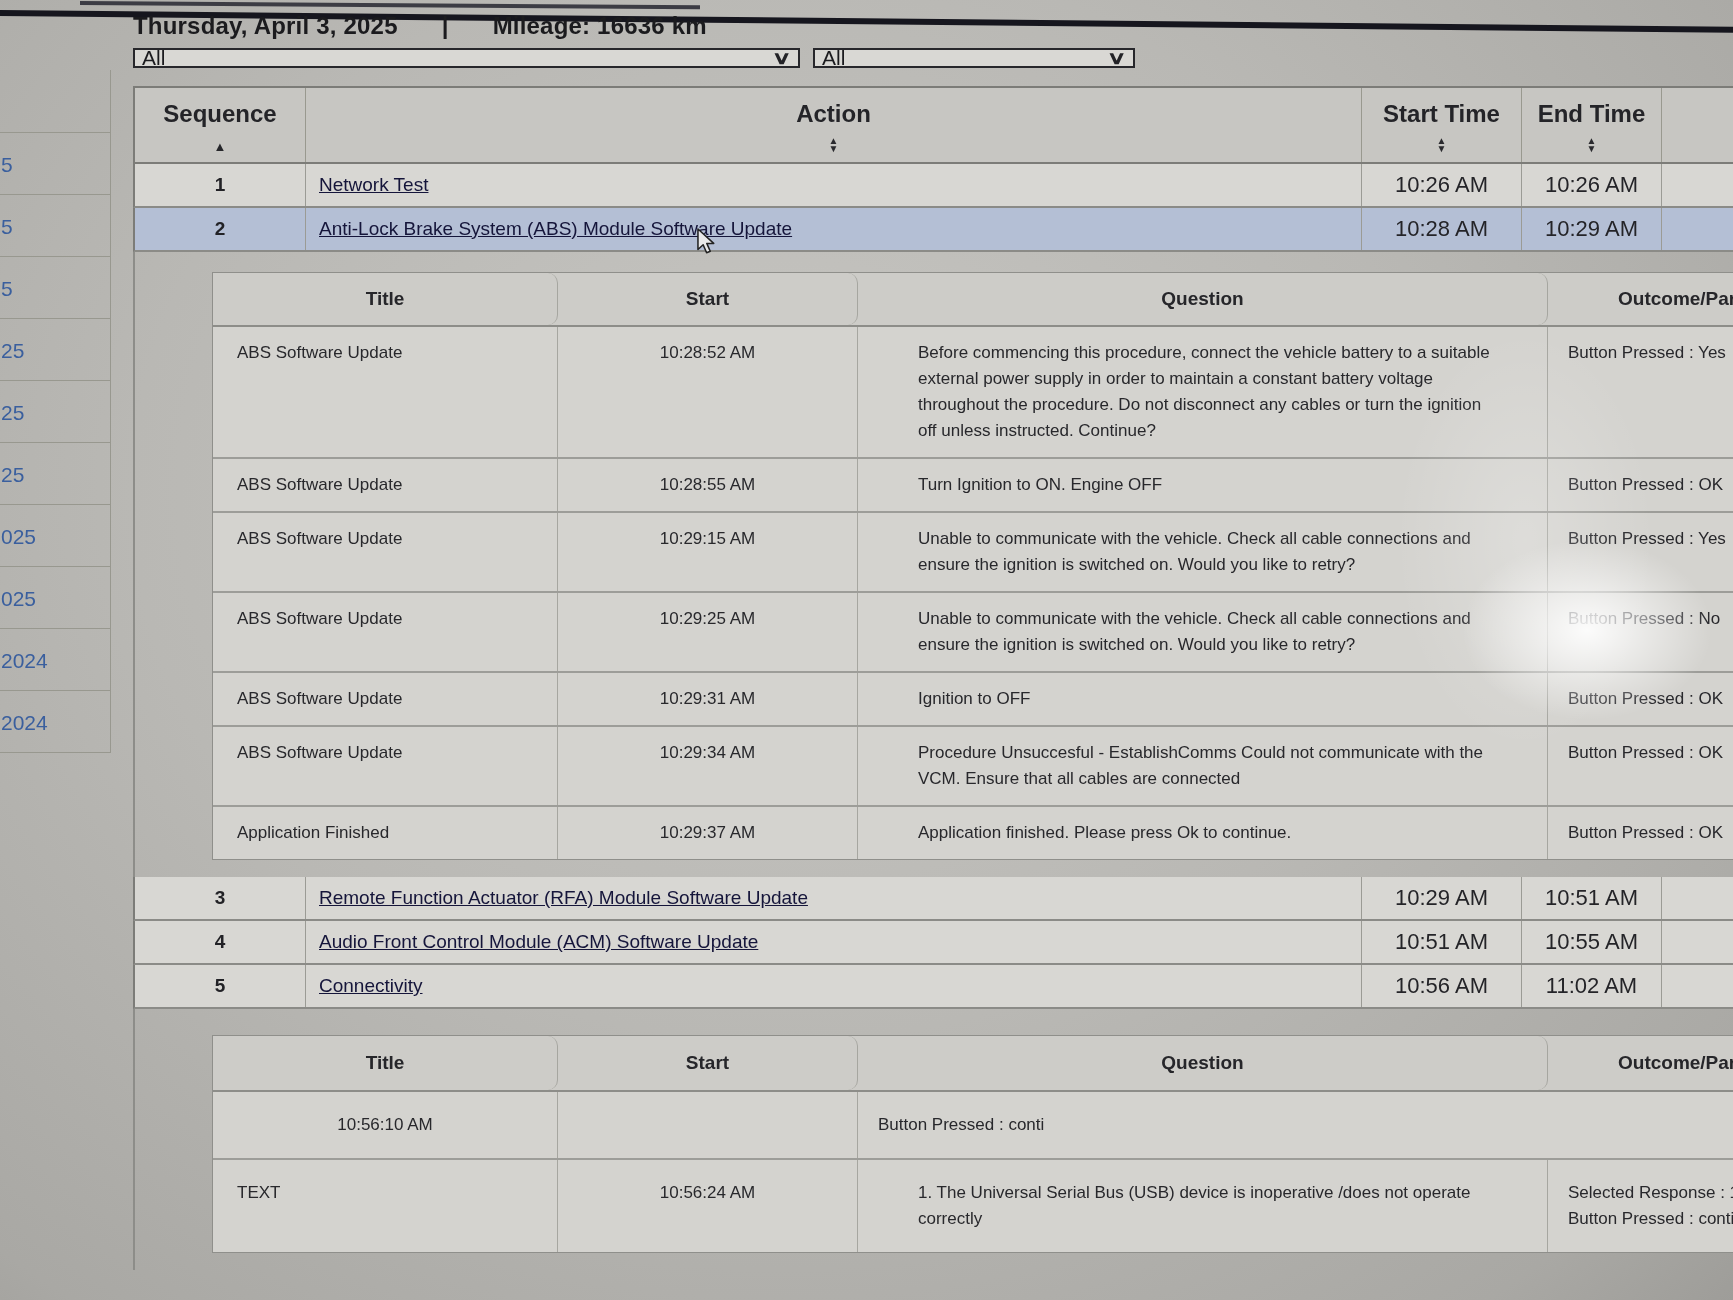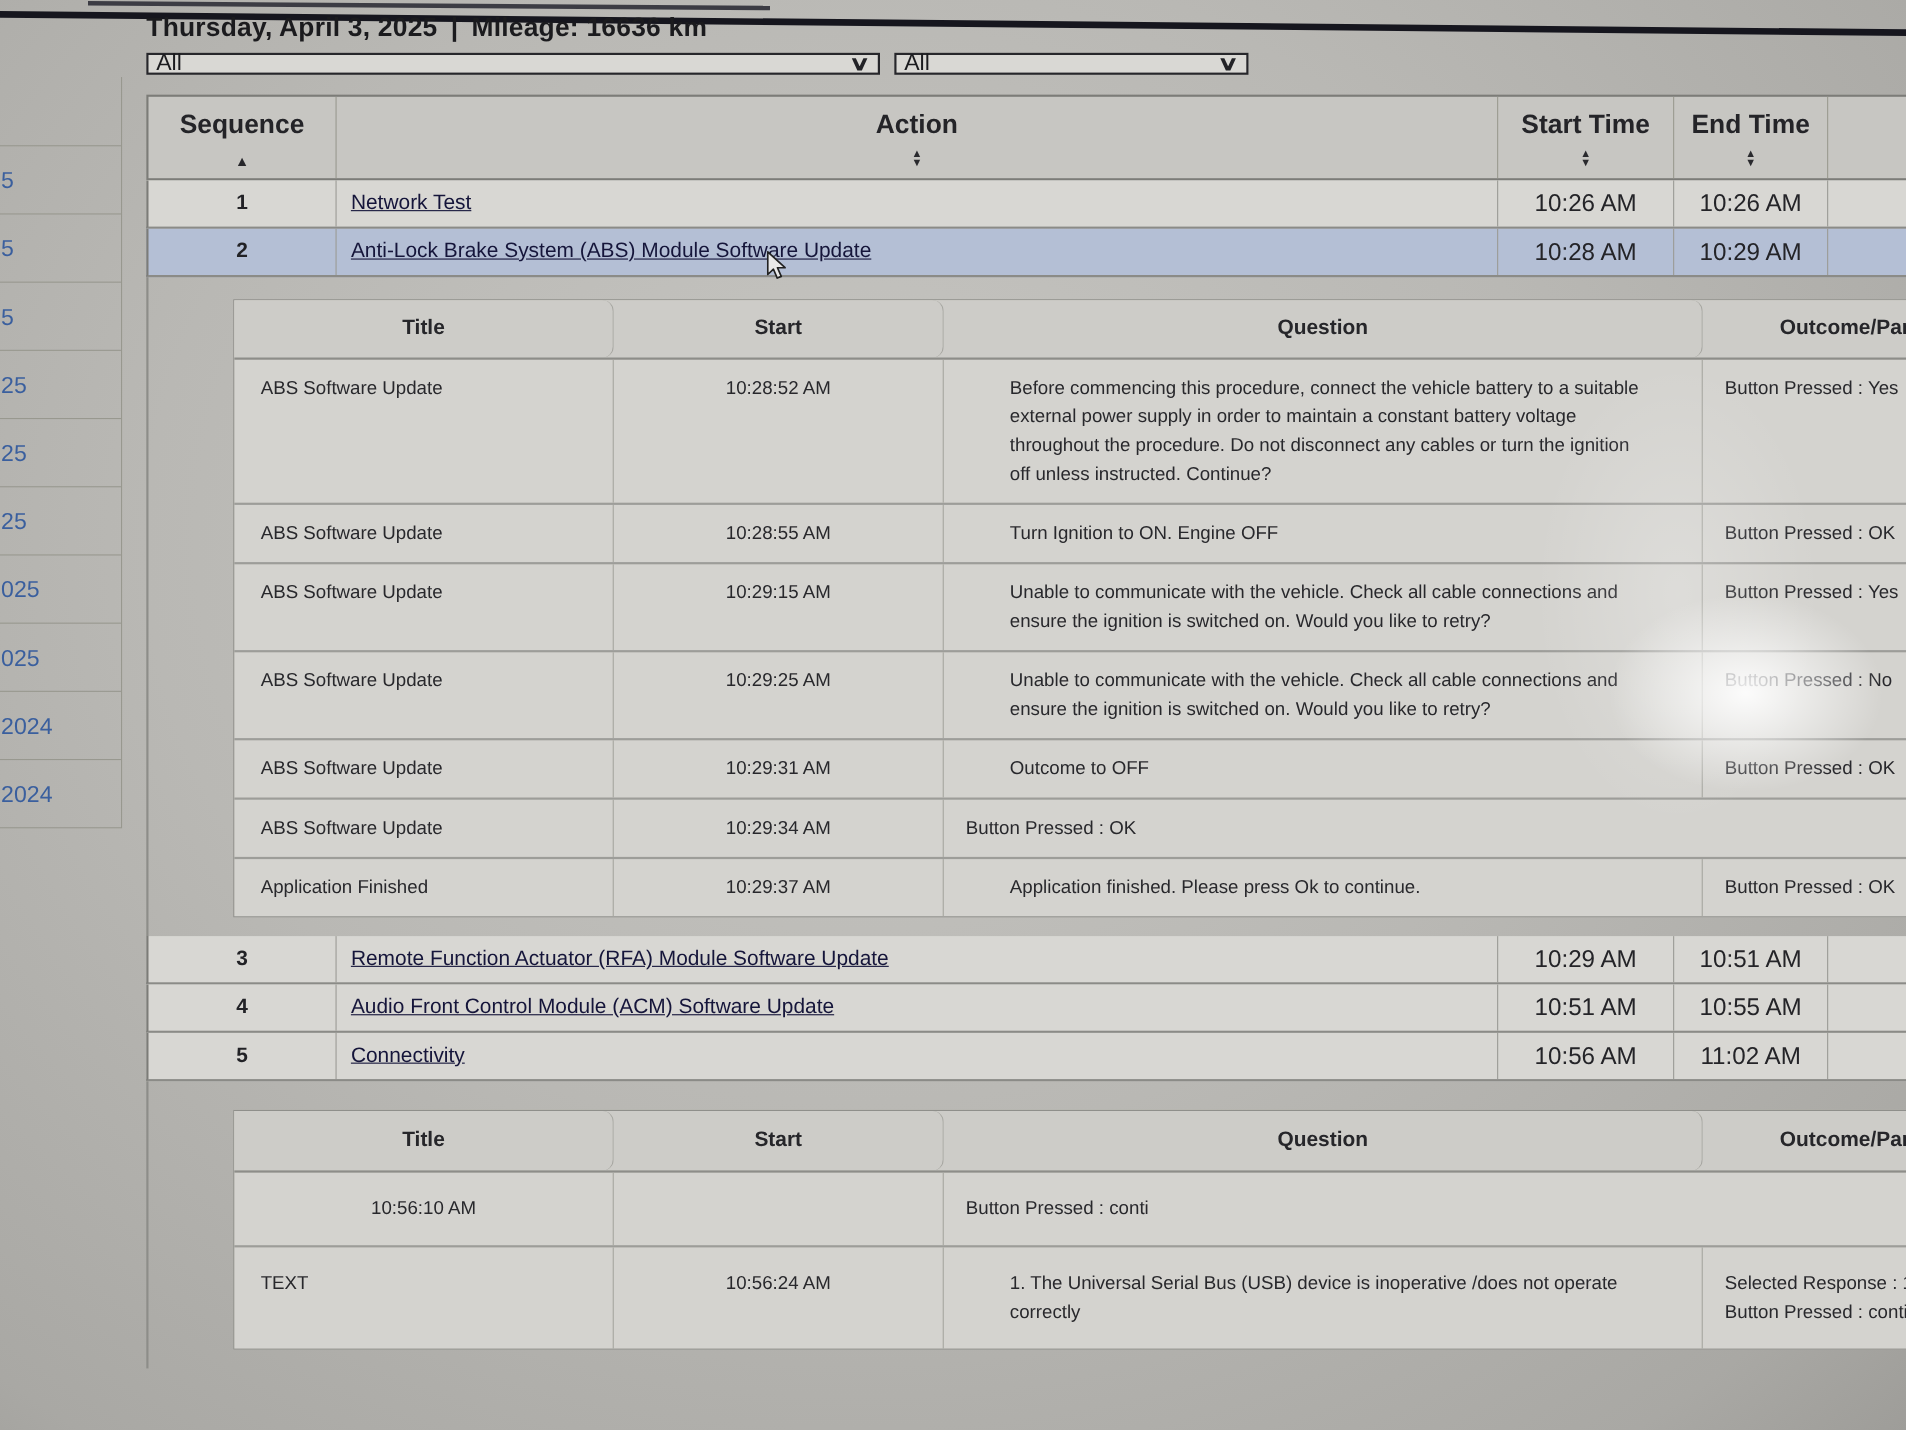--- a/index.html
+++ b/index.html
@@ -15,21 +15,21 @@
 
   
   .left-panel { position:absolute; left:0; top:70px; width:110px; border-right:1px solid #98988f; }
   .lp-spacer { height:62px; border-bottom:1px solid #98988f; }
   .lp-cell {
     height:62px; box-sizing:border-box; border-bottom:1px solid #98988f;
     color:#3a5f9e; font-size:21px; padding:20px 2px 0 1px; overflow:hidden; white-space:nowrap;
   }
 
   
-  .session-header { position:absolute; left:133px; top:12px; display:flex; gap:12px;
+  .session-header { position:absolute; left:133px; top:12px; display:flex; gap:44px;
     font-size:24px; font-weight:bold; color:#1b1b1e; letter-spacing:0.2px; }
 
   
   .dd { position:absolute; top:48px; height:20px; box-sizing:border-box;
     background:#d9d8d4; border:2px solid #27272b;
     display:flex; align-items:center; justify-content:space-between;
     padding:0 10px 0 7px; font-size:21px; color:#1b1b1e; }
   .dd1 { left:133px; width:667px; }
   .dd2 { left:813px; width:322px; }
   .dd-chevron { font-weight:bold; font-size:18px; transform:scaleX(1.5); color:#232327; }
@@ -209,28 +209,29 @@
               <div class="d-cell d-title">ABS Software Update</div>
               <div class="d-cell d-start">10:29:25 AM</div>
               <div class="d-cell d-question">Unable to communicate with the vehicle. Check all cable connections and ensure the ignition is switched on. Would you like to retry?</div>
               <div class="d-cell d-outcome">
                 <div>Button Pressed : No</div>
               </div>
             </div>
             <div class="d-row">
               <div class="d-cell d-title">ABS Software Update</div>
               <div class="d-cell d-start">10:29:31 AM</div>
-              <div class="d-cell d-question">Outcome to OFF</div>
+              <div class="d-cell d-question">Ignition to OFF</div>
               <div class="d-cell d-outcome">
                 <div>Button Pressed : OK</div>
               </div>
             </div>
             <div class="d-row">
               <div class="d-cell d-title">ABS Software Update</div>
               <div class="d-cell d-start">10:29:34 AM</div>
+              <div class="d-cell d-question">Procedure Unsuccesful - EstablishComms Could not communicate with the VCM. Ensure that all cables are connected</div>
               <div class="d-cell d-outcome">
                 <div>Button Pressed : OK</div>
               </div>
             </div>
             <div class="d-row">
               <div class="d-cell d-title">Application Finished</div>
               <div class="d-cell d-start">10:29:37 AM</div>
               <div class="d-cell d-question">Application finished. Please press Ok to continue.</div>
               <div class="d-cell d-outcome">
                 <div>Button Pressed : OK</div>

